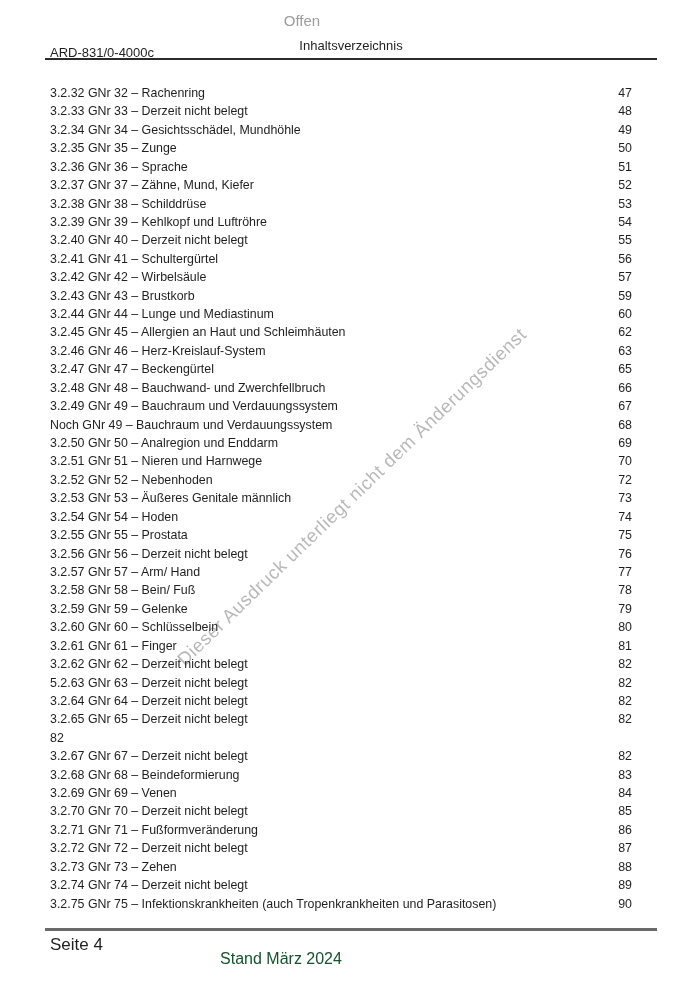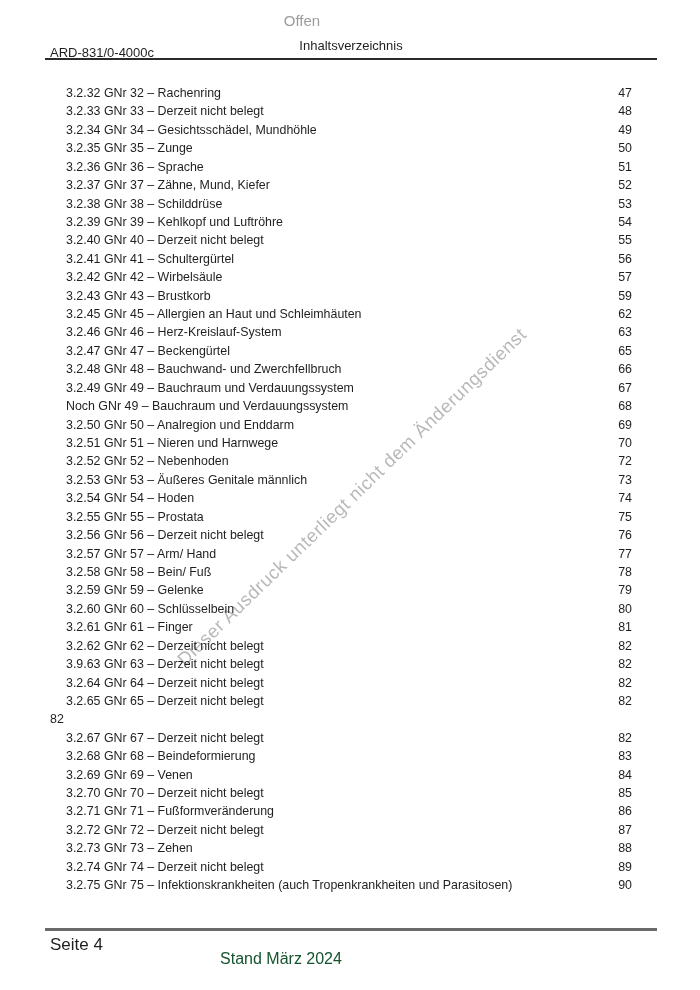--- a/index.html
+++ b/index.html
@@ -83,21 +83,21 @@
     z-index: 1;
   }
   .toc-row {
     display: flex;
     justify-content: space-between;
     align-items: baseline;
     height: 18.43px;
     line-height: 18.43px;
     font-size: 12.4px;
   }
-  .toc-label { white-space: nowrap; margin-left: 16px; }
+  .toc-label { white-space: nowrap; }
   .toc-page  { text-align: left; }
 
   
   .footer-rule {
     position: absolute;
     top: 928px;
     left: 45px;
     width: 612px;
     border-top: 3px solid #6a6a6a;
     z-index: 1;
@@ -191,20 +191,24 @@
       <div class="toc-row">
         <span class="toc-label">3.2.42 GNr 42 – Wirbelsäule</span>
         <span class="toc-page">57</span>
       </div>
 
       <div class="toc-row">
         <span class="toc-label">3.2.43 GNr 43 – Brustkorb</span>
         <span class="toc-page">59</span>
       </div>
 
+      <div class="toc-row">
+        <span class="toc-label">3.2.44 GNr 44 – Lunge und Mediastinum</span>
+        <span class="toc-page">60</span>
+      </div>
 
       <div class="toc-row">
         <span class="toc-label">3.2.45 GNr 45 – Allergien an Haut und Schleimhäuten</span>
         <span class="toc-page">62</span>
       </div>
 
       <div class="toc-row">
         <span class="toc-label">3.2.46 GNr 46 – Herz-Kreislauf-System</span>
         <span class="toc-page">63</span>
       </div>
@@ -288,21 +292,21 @@
         <span class="toc-label">3.2.61 GNr 61 – Finger</span>
         <span class="toc-page">81</span>
       </div>
 
       <div class="toc-row">
         <span class="toc-label">3.2.62 GNr 62 – Derzeit nicht belegt</span>
         <span class="toc-page">82</span>
       </div>
 
       <div class="toc-row">
-        <span class="toc-label">3.9.63 GNr 63 – Derzeit nicht belegt</span>
+        <span class="toc-label">5.2.63 GNr 63 – Derzeit nicht belegt</span>
         <span class="toc-page">82</span>
       </div>
 
       <div class="toc-row">
         <span class="toc-label">3.2.64 GNr 64 – Derzeit nicht belegt</span>
         <span class="toc-page">82</span>
       </div>
 
       <div class="toc-row">
         <span class="toc-label">3.2.65 GNr 65 – Derzeit nicht belegt</span>

